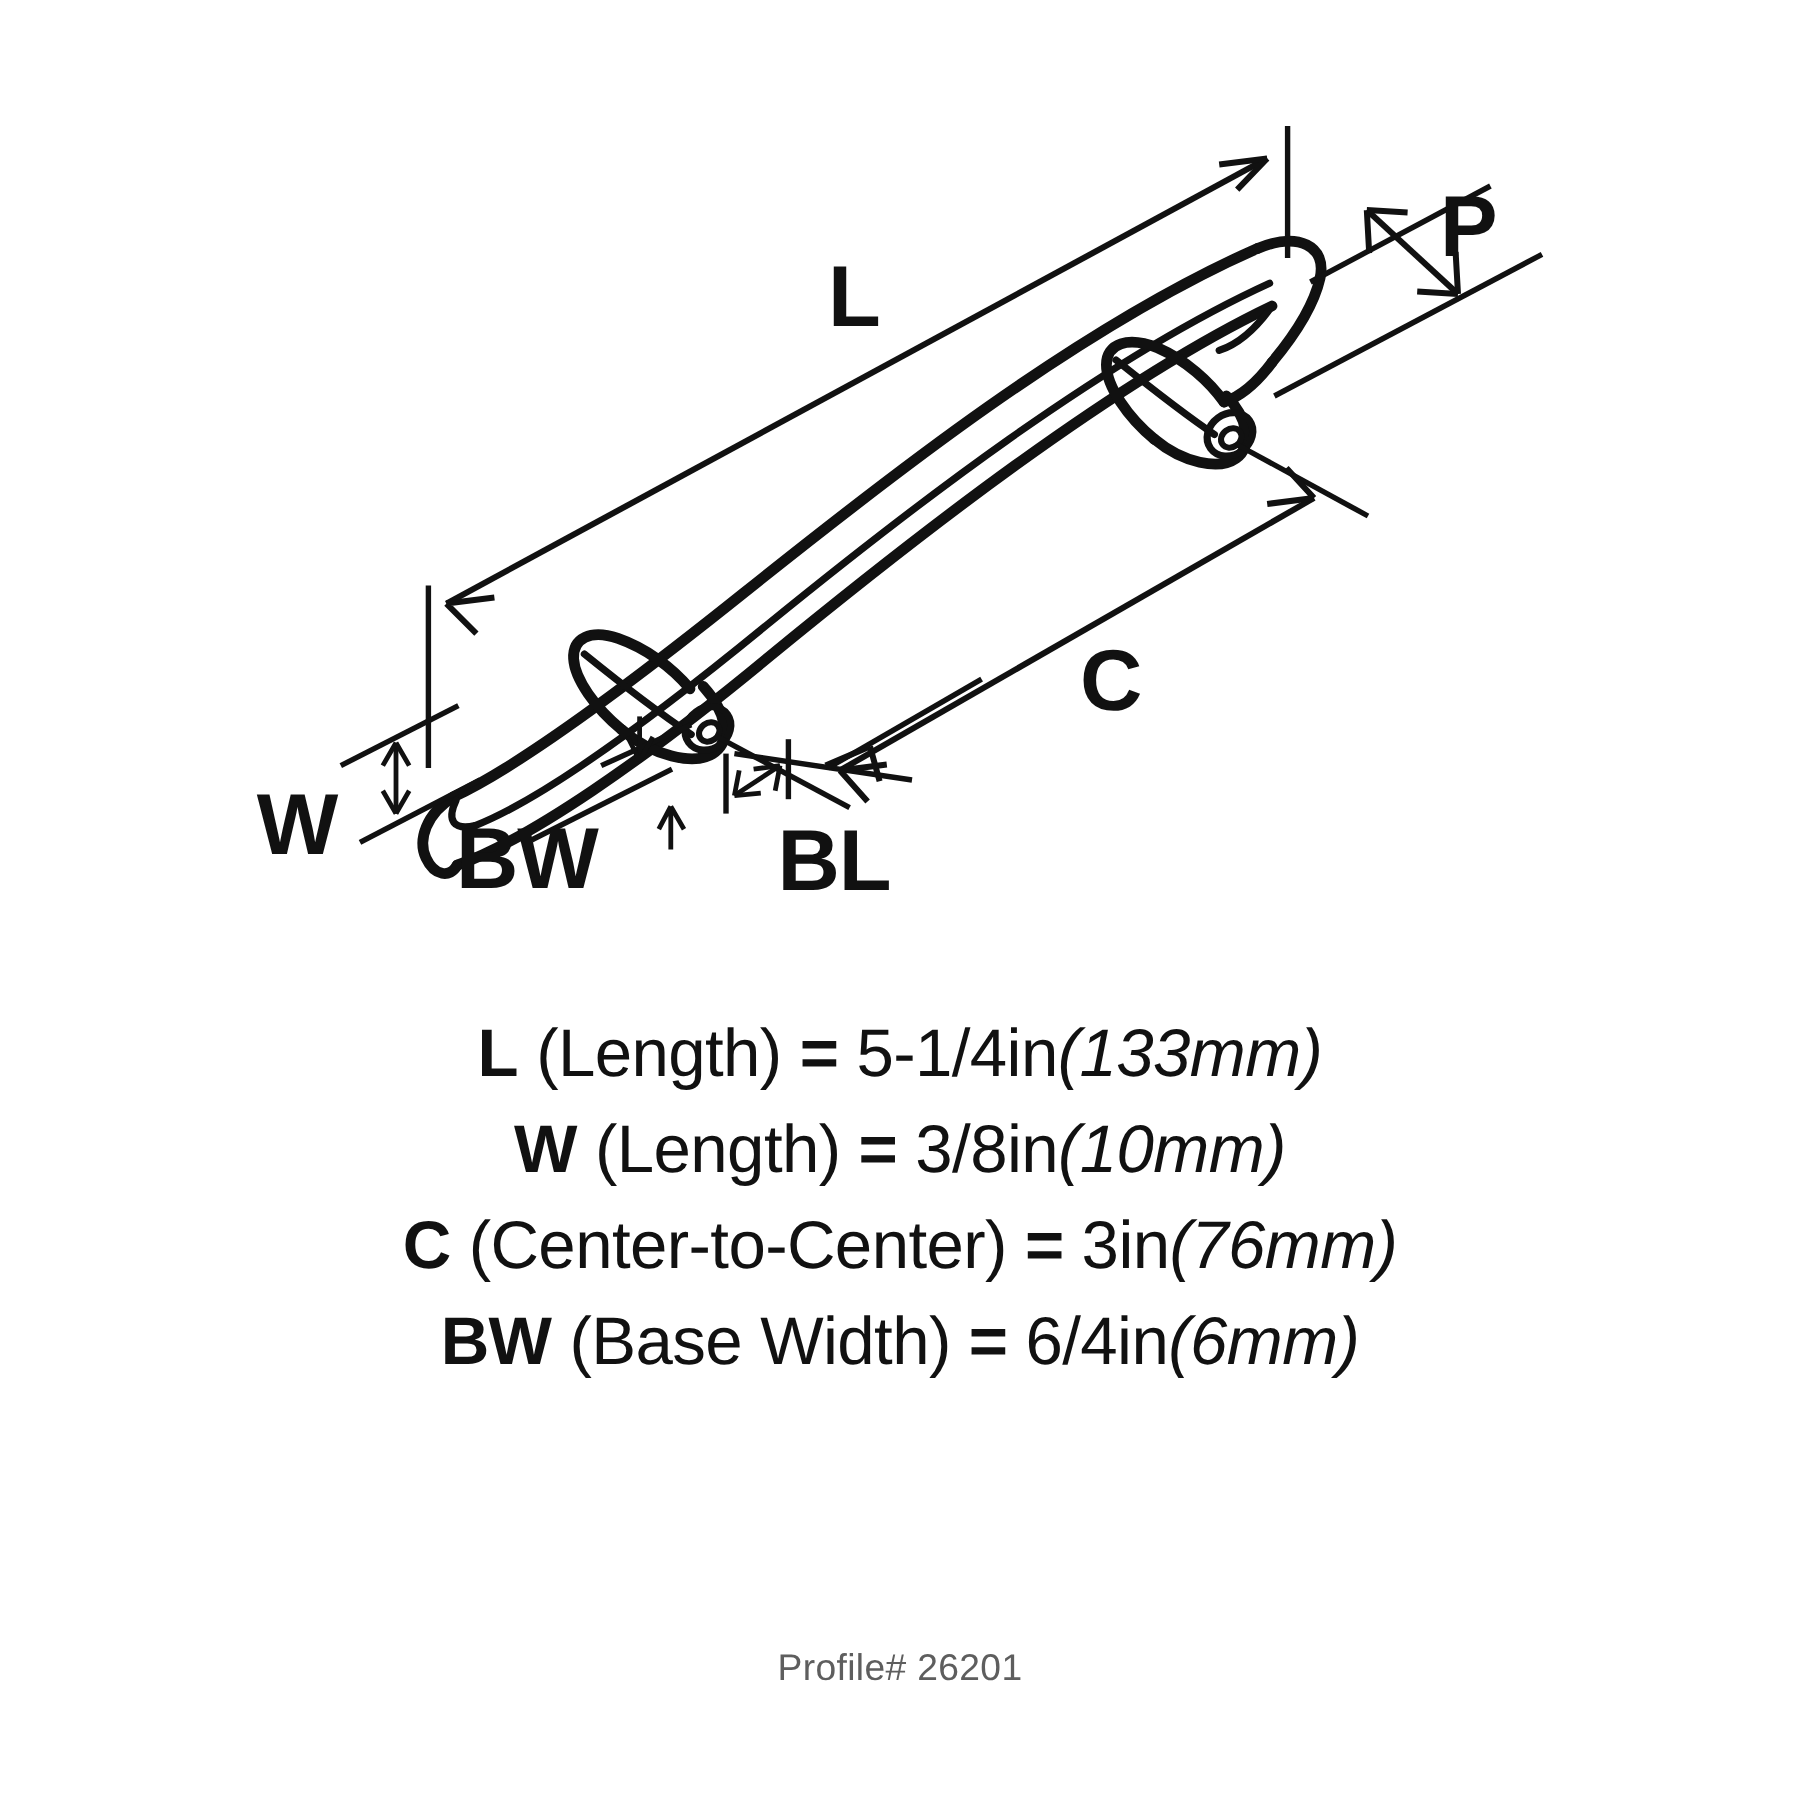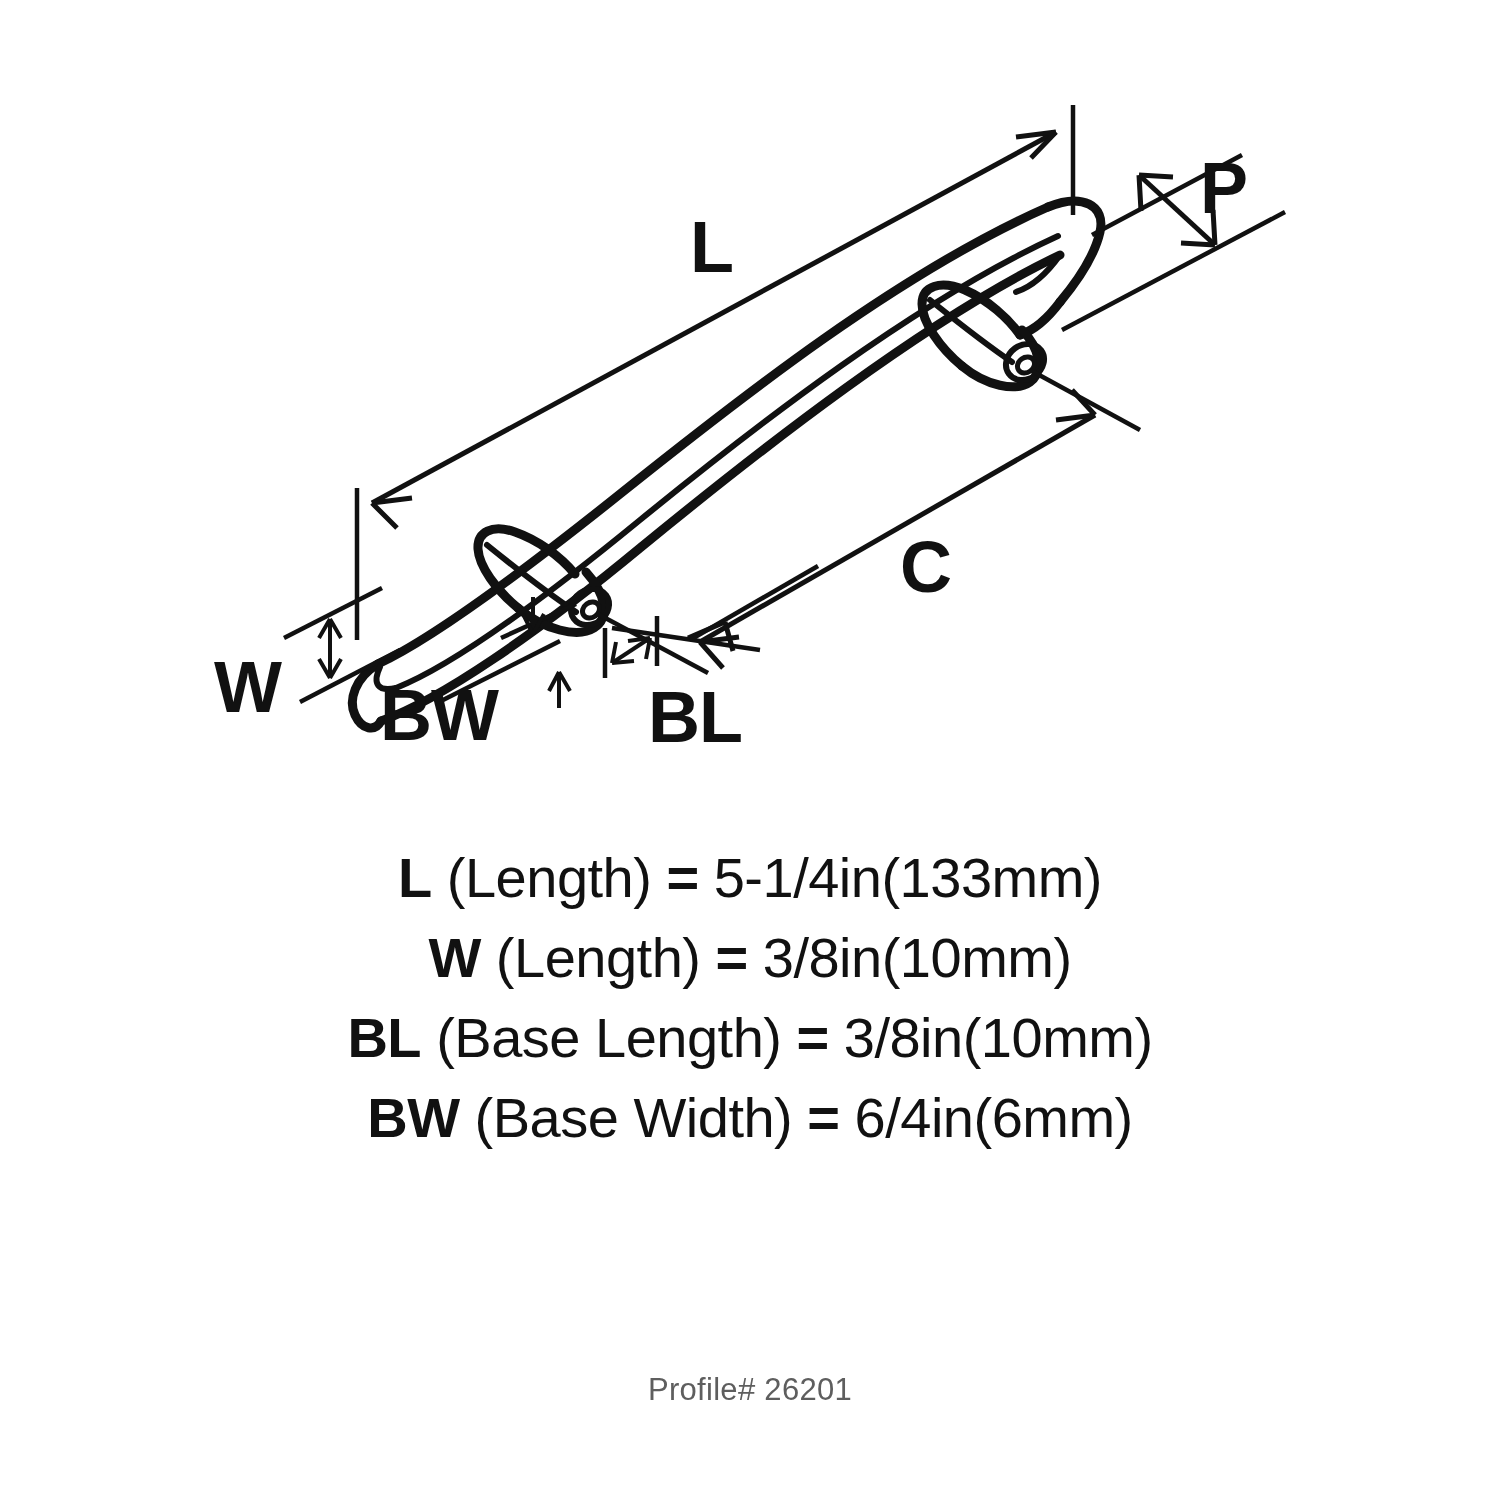--- a/index.html
+++ b/index.html
@@ -90,20 +90,21 @@
     font-weight: normal;
   }
   .spec-eq {
     font-weight: bold;
   }
   .spec-imperial {
     font-weight: normal;
   }
   .spec-metric {
     font-weight: normal;
+    font-style: italic;
   }
   #profile-line {
     position: absolute;
     left: 0;
     top: 1372px;
     width: 1500px;
     text-align: center;
     font-size: 31px;
     color: #5e5e5e;
     font-weight: normal;
@@ -245,27 +246,27 @@
     </div>
 
     <div class="spec-row">
       <span class="spec-code">W</span>
       <span class="spec-name">(Length)</span>
       <span class="spec-eq">=</span>
       <span class="spec-imperial">3/8in</span><span class="spec-metric">(10mm)</span>
     </div>
 
 
-
-    <div class="spec-row">
-      <span class="spec-code">BL</span>
-      <span class="spec-name">(Base Length)</span>
-      <span class="spec-eq">=</span>
-      <span class="spec-imperial">3/8in</span><span class="spec-metric">(10mm)</span>
-    </div>
+    <div class="spec-row">
+      <span class="spec-code">C</span>
+      <span class="spec-name">(Center-to-Center)</span>
+      <span class="spec-eq">=</span>
+      <span class="spec-imperial">3in</span><span class="spec-metric">(76mm)</span>
+    </div>
+
 
     <div class="spec-row">
       <span class="spec-code">BW</span>
       <span class="spec-name">(Base Width)</span>
       <span class="spec-eq">=</span>
       <span class="spec-imperial">6/4in</span><span class="spec-metric">(6mm)</span>
     </div>
 
   </div>
 

